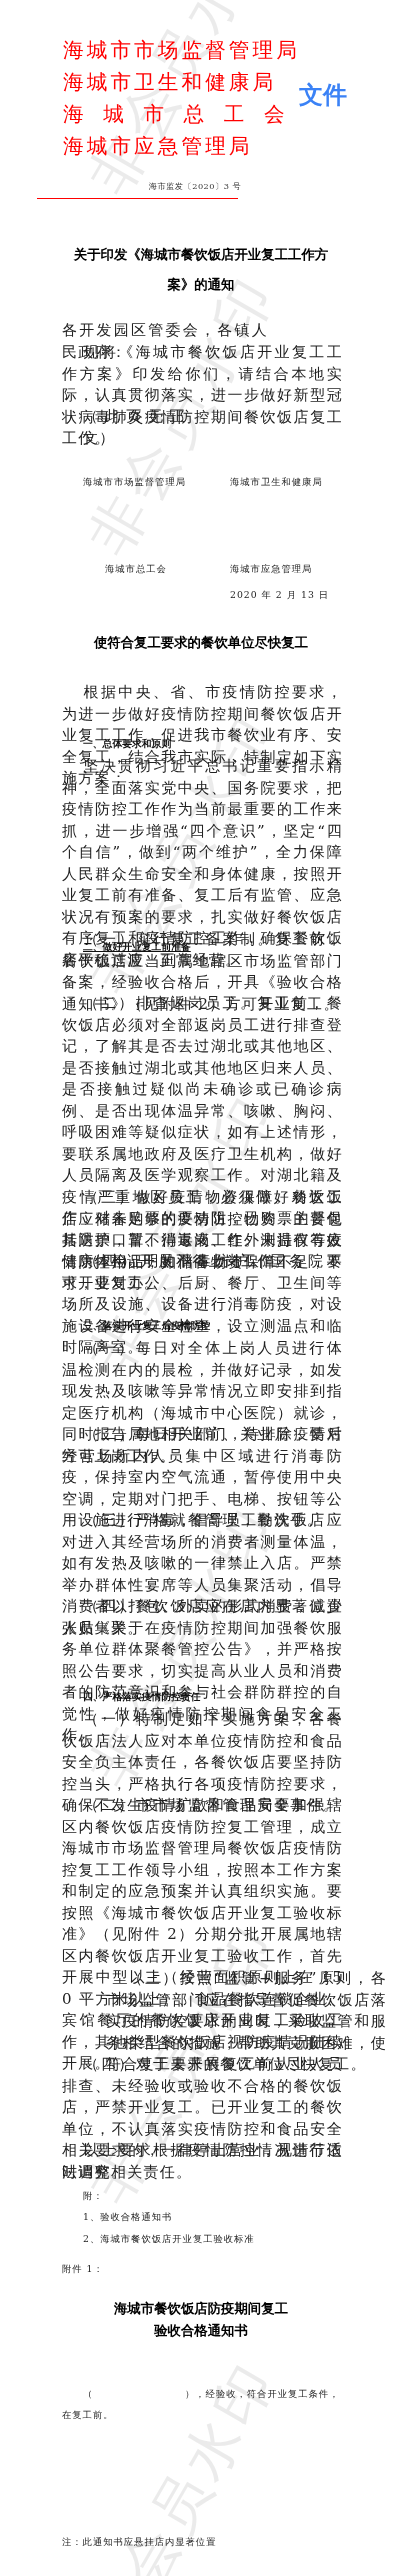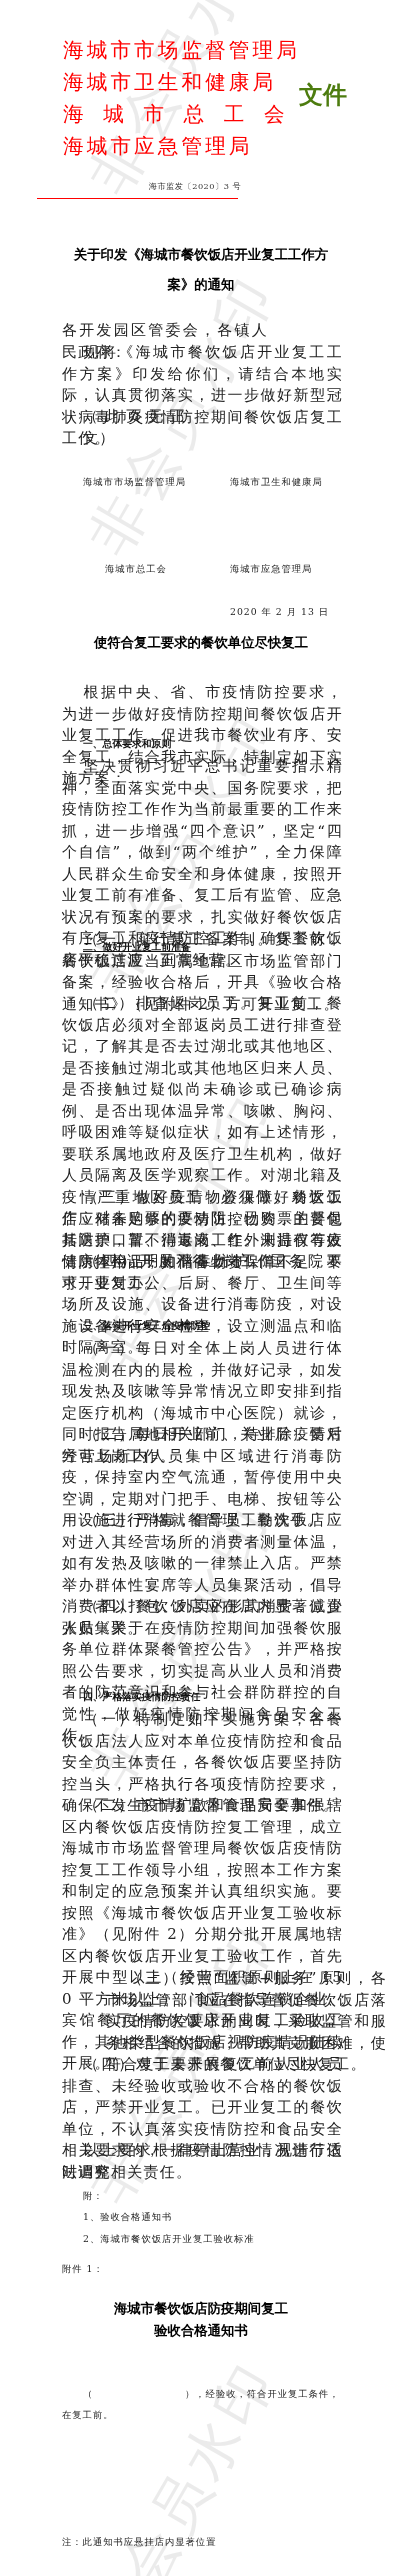--- a/index.html
+++ b/index.html
@@ -7,21 +7,21 @@
          font-family: "DejaVu Serif", "Liberation Serif", serif; color: #000; }
   .page { position: absolute; left: 0; top: 0; width: 409px; height: 3602px; }
   .abs { position: absolute; }
   .red-head { position: absolute; left: 63px; color: #ff0000; font-family: "DejaVu Serif", serif;
               font-size: 20.6px; line-height: 24px; white-space: nowrap; }
   .red-head.l1 { top: 38px; letter-spacing: 3.1px; }
   .red-head.l2 { top: 70px; letter-spacing: 3.1px; }
   .red-head.l3 { top: 102px; letter-spacing: 3.1px; word-spacing: 0; }
   .red-head.l4 { top: 134px; letter-spacing: 3.1px; }
   .red-head .sp { display: inline-block; width: 10.3px; }
-  .wenjian { position: absolute; left: 299px; top: 81px; color: #4d7c0f; font-size: 24px; font-weight: bold;
+  .wenjian { position: absolute; left: 299px; top: 81px; color: #3b82f6; font-size: 24px; font-weight: bold;
              font-family: "DejaVu Sans", sans-serif; line-height: 29px; }
   .docno { position: absolute; left: 0; width: 390px; top: 181px; text-align: center; font-size: 8.2px;
            color: #333; letter-spacing: 0.5px; }
   .title { position: absolute; left: 0; width: 402px; text-align: center; font-weight: bold;
            font-size: 13.4px; line-height: 20.6px; font-family: "DejaVu Serif", serif; }
   .para { position: absolute; left: 62px; width: 281px; font-size: 15px; line-height: 21.5px; color: #222;
           letter-spacing: 1.3px; text-align: justify; word-break: break-all; }
   .para.indent { text-indent: 21.6px; }
   .heading { position: absolute; left: 83px; font-size: 9.8px; font-weight: bold; line-height: 20.6px;
              font-family: "DejaVu Sans", sans-serif; color: #111; }
@@ -59,21 +59,21 @@
 
   <div class="para" style="top:320px; width:206px;">各开发园区管委会，各镇人民政府：</div>
   <div class="para indent" style="top:342px;">现将《海城市餐饮饭店开业复工工作方案》印发给你们，请结合本地实际，认真贯彻落实，进一步做好新型冠状病毒肺炎疫情防控期间餐饮饭店复工工作。</div>
 
   <div class="para" style="top:406px; left:83px; width:103px;">（此页无正文）</div>
 
   <div class="line" style="left:83px; top:474px;">海城市市场监督管理局</div>
   <div class="line" style="left:230px; top:474px;">海城市卫生和健康局</div>
   <div class="line" style="left:105px; top:561px;">海城市总工会</div>
   <div class="line" style="left:230px; top:561px;">海城市应急管理局</div>
-  <div class="line" style="left:230px; top:604px;">2020 年 2 月 13 日</div>
+  <div class="line" style="left:230px; top:587px;">2020 年 2 月 13 日</div>
 
   <div class="title" style="top:632px;">使符合复工要求的餐饮单位尽快复工</div>
 
   <div class="para indent" style="top:670px;margin-top:12px;">根据中央、省、市疫情防控要求，为进一步做好疫情防控期间餐饮饭店开业复工工作，促进我市餐饮业有序、安全复工，结合我市实际，特制定如下实施方案：</div>
 
   <div class="heading" style="top:734px;">一、总体要求和原则</div>
   <div class="para indent" style="top:756px;">坚决贯彻习近平总书记重要指示精神，全面落实党中央、国务院要求，把疫情防控工作作为当前最重要的工作来抓，进一步增强“四个意识”，坚定“四个自信”，做到“两个维护”，全力保障人民群众生命安全和身体健康，按照开业复工前有准备、复工后有监管、应急状况有预案的要求，扎实做好餐饮饭店有序复工和疫情防控工作，确保餐饮饭店平稳过渡、正常经营。</div>
 
   <div class="heading" style="top:937px;text-decoration:underline;">二、做好开业复工前准备</div>
   <div class="para indent" style="top:929px;">（一）实行复工备案制。复工前，餐饮饭店应当到属地辖区市场监管部门备案，经验收合格后，开具《验收合格通知书》（见附件 2）方可开业复工。</div>

